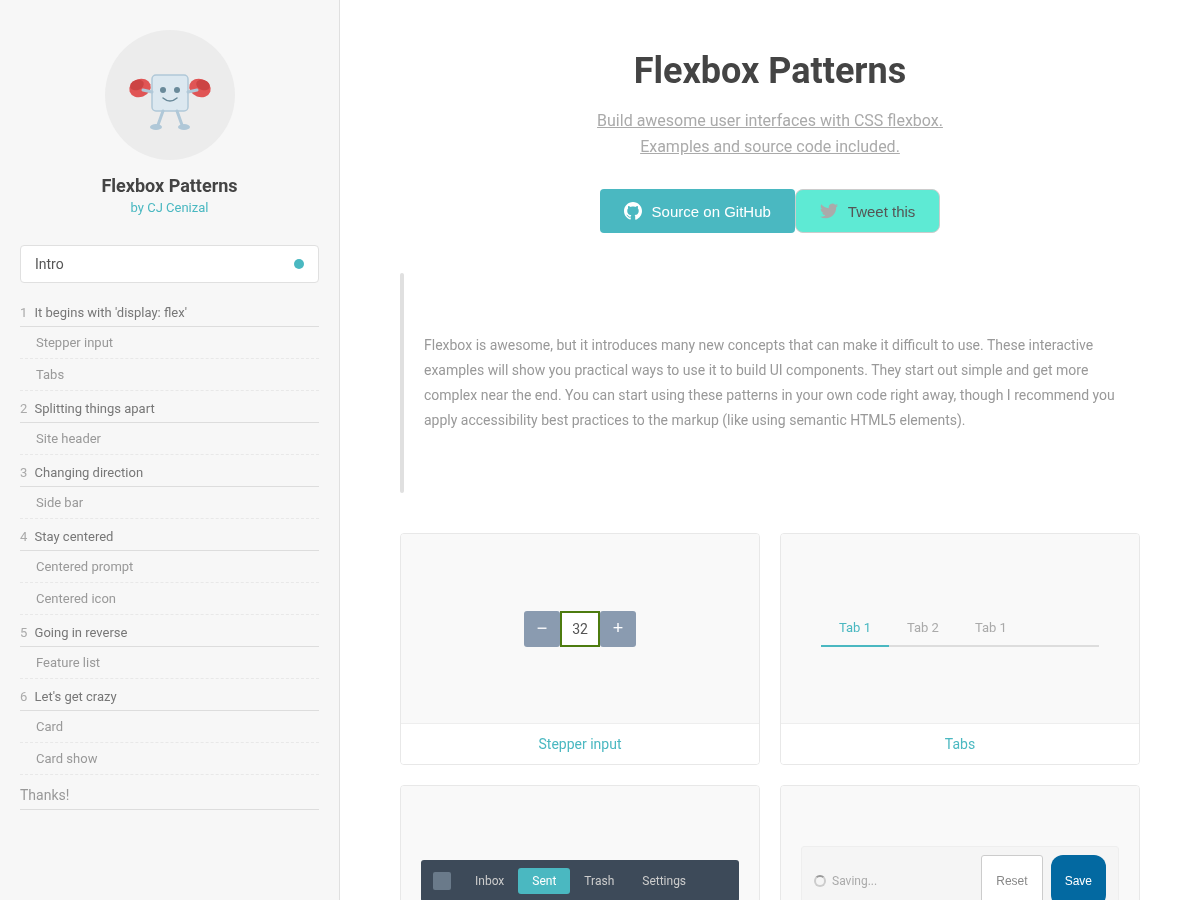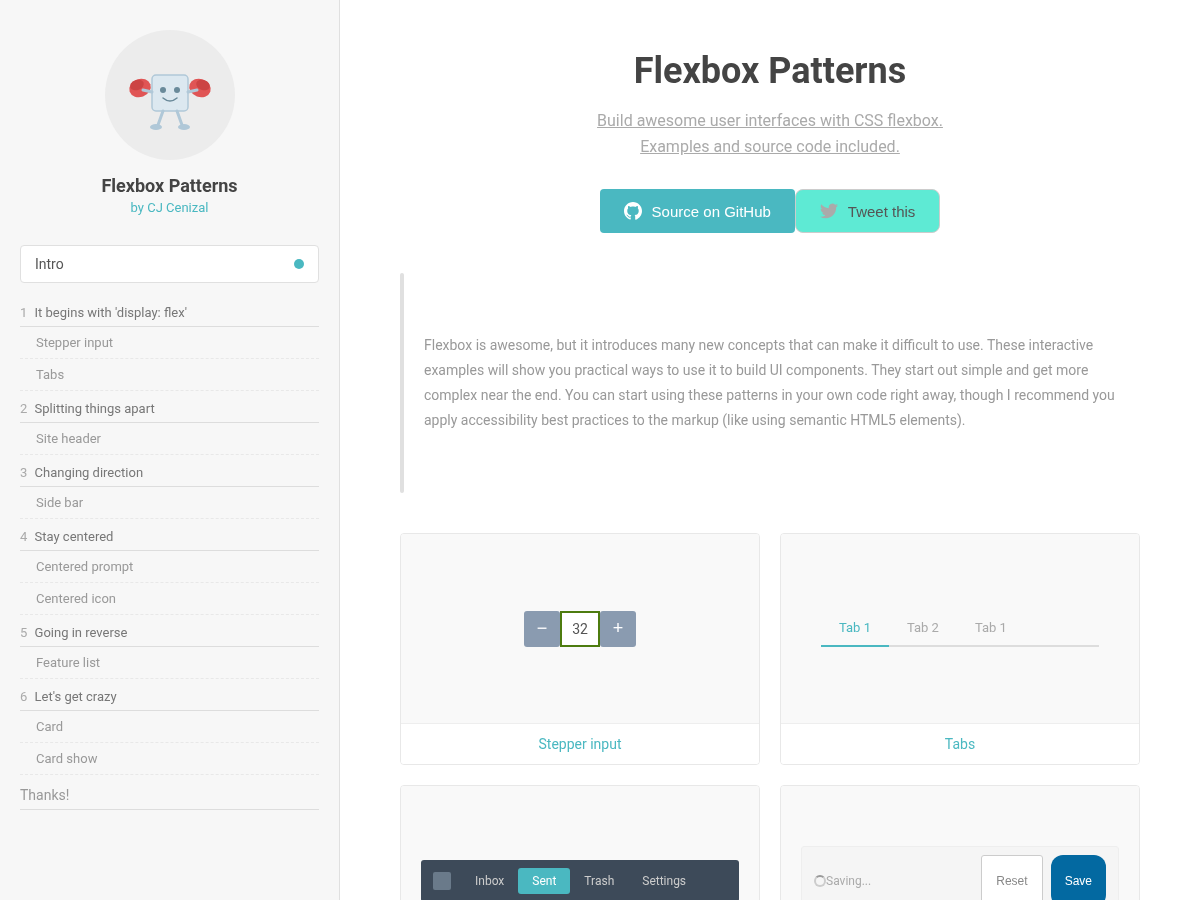--- a/index.html
+++ b/index.html
@@ -333,20 +333,21 @@
       background: #f5f5f5;
       border: 1px solid #eee;
       border-radius: 3px;
     }
 
     .ff-saving {
       font-size: 12px;
       color: #aaa;
       display: flex;
       align-items: center;
+      gap: 6px;
     }
 
     .ff-btns {
       display: flex;
       gap: 8px;
     }
 
     .ff-reset {
       background: #fff;
       border: 1px solid #ccc;

